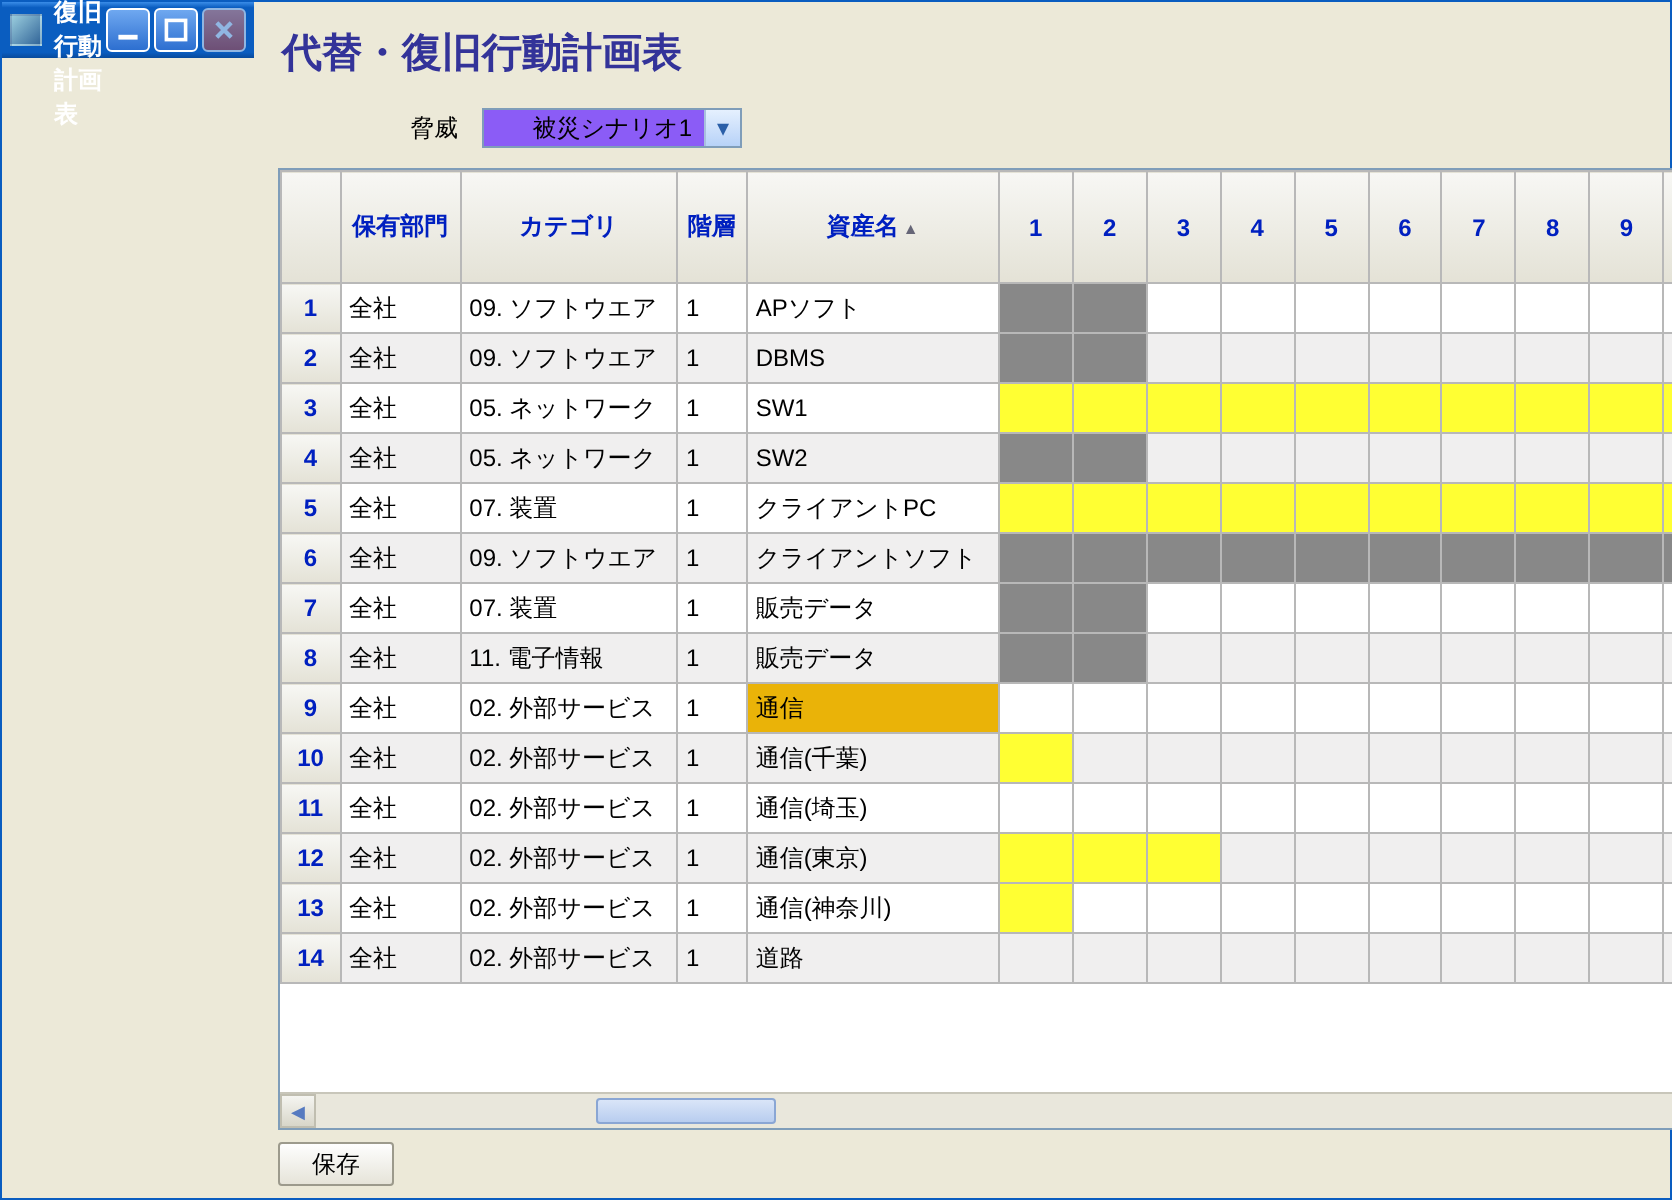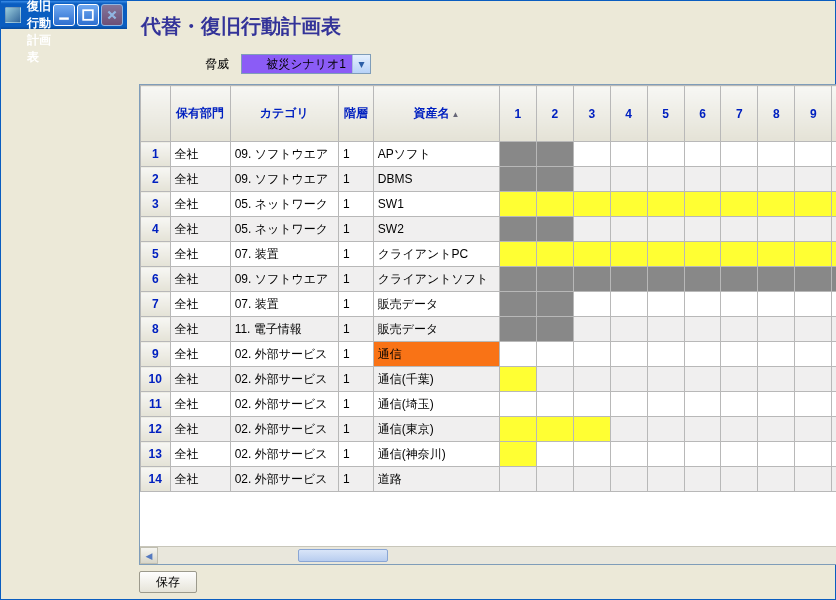--- a/index.html
+++ b/index.html
@@ -278,21 +278,21 @@
                 <td class="data day"></td>
                 <td class="data day"></td>
                 <td class="data day"></td>
                 <td class="data day"></td>
               </tr>
               <tr class="even">
                 <td class="rownum">9</td>
                 <td class="data">全社</td>
                 <td class="data">02. 外部サービス</td>
                 <td class="data">1</td>
-                <td class="data" style="background: #f97316;">通信</td>
+                <td class="data" style="background: #eab308;">通信</td>
                 <td class="data day"></td>
                 <td class="data day"></td>
                 <td class="data day"></td>
                 <td class="data day"></td>
                 <td class="data day"></td>
                 <td class="data day"></td>
                 <td class="data day"></td>
                 <td class="data day"></td>
                 <td class="data day"></td>
                 <td class="data day"></td>

